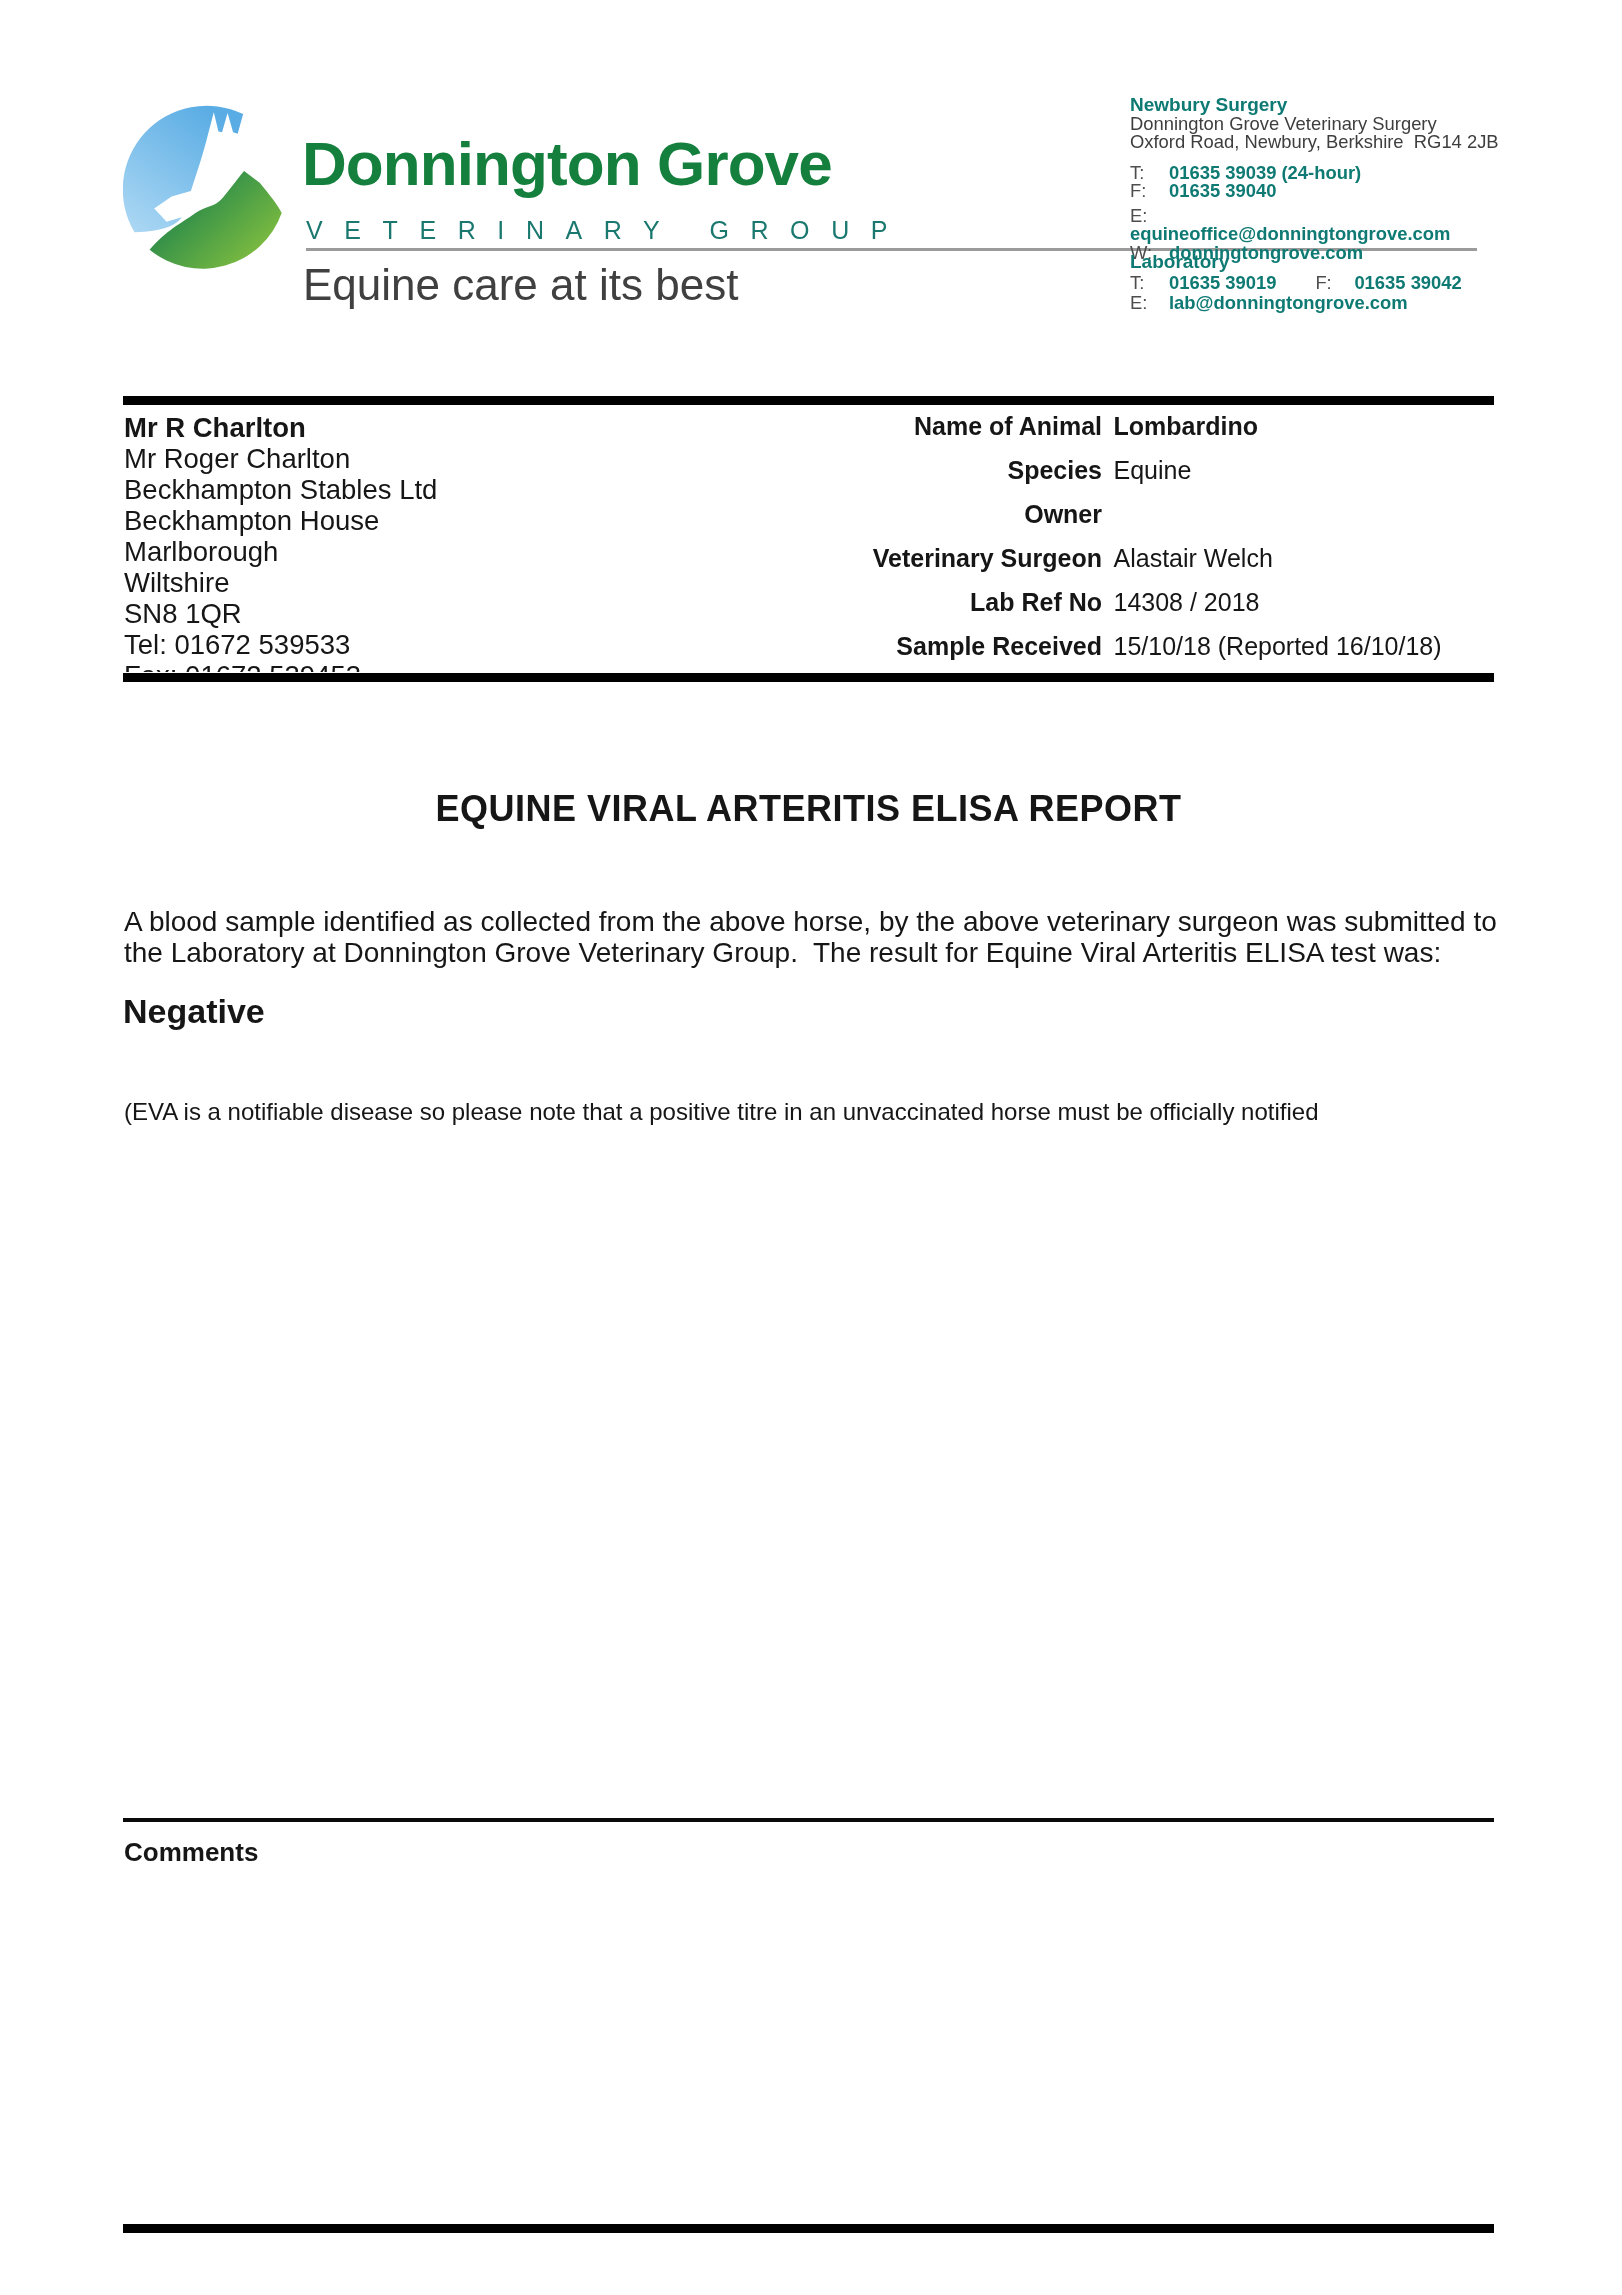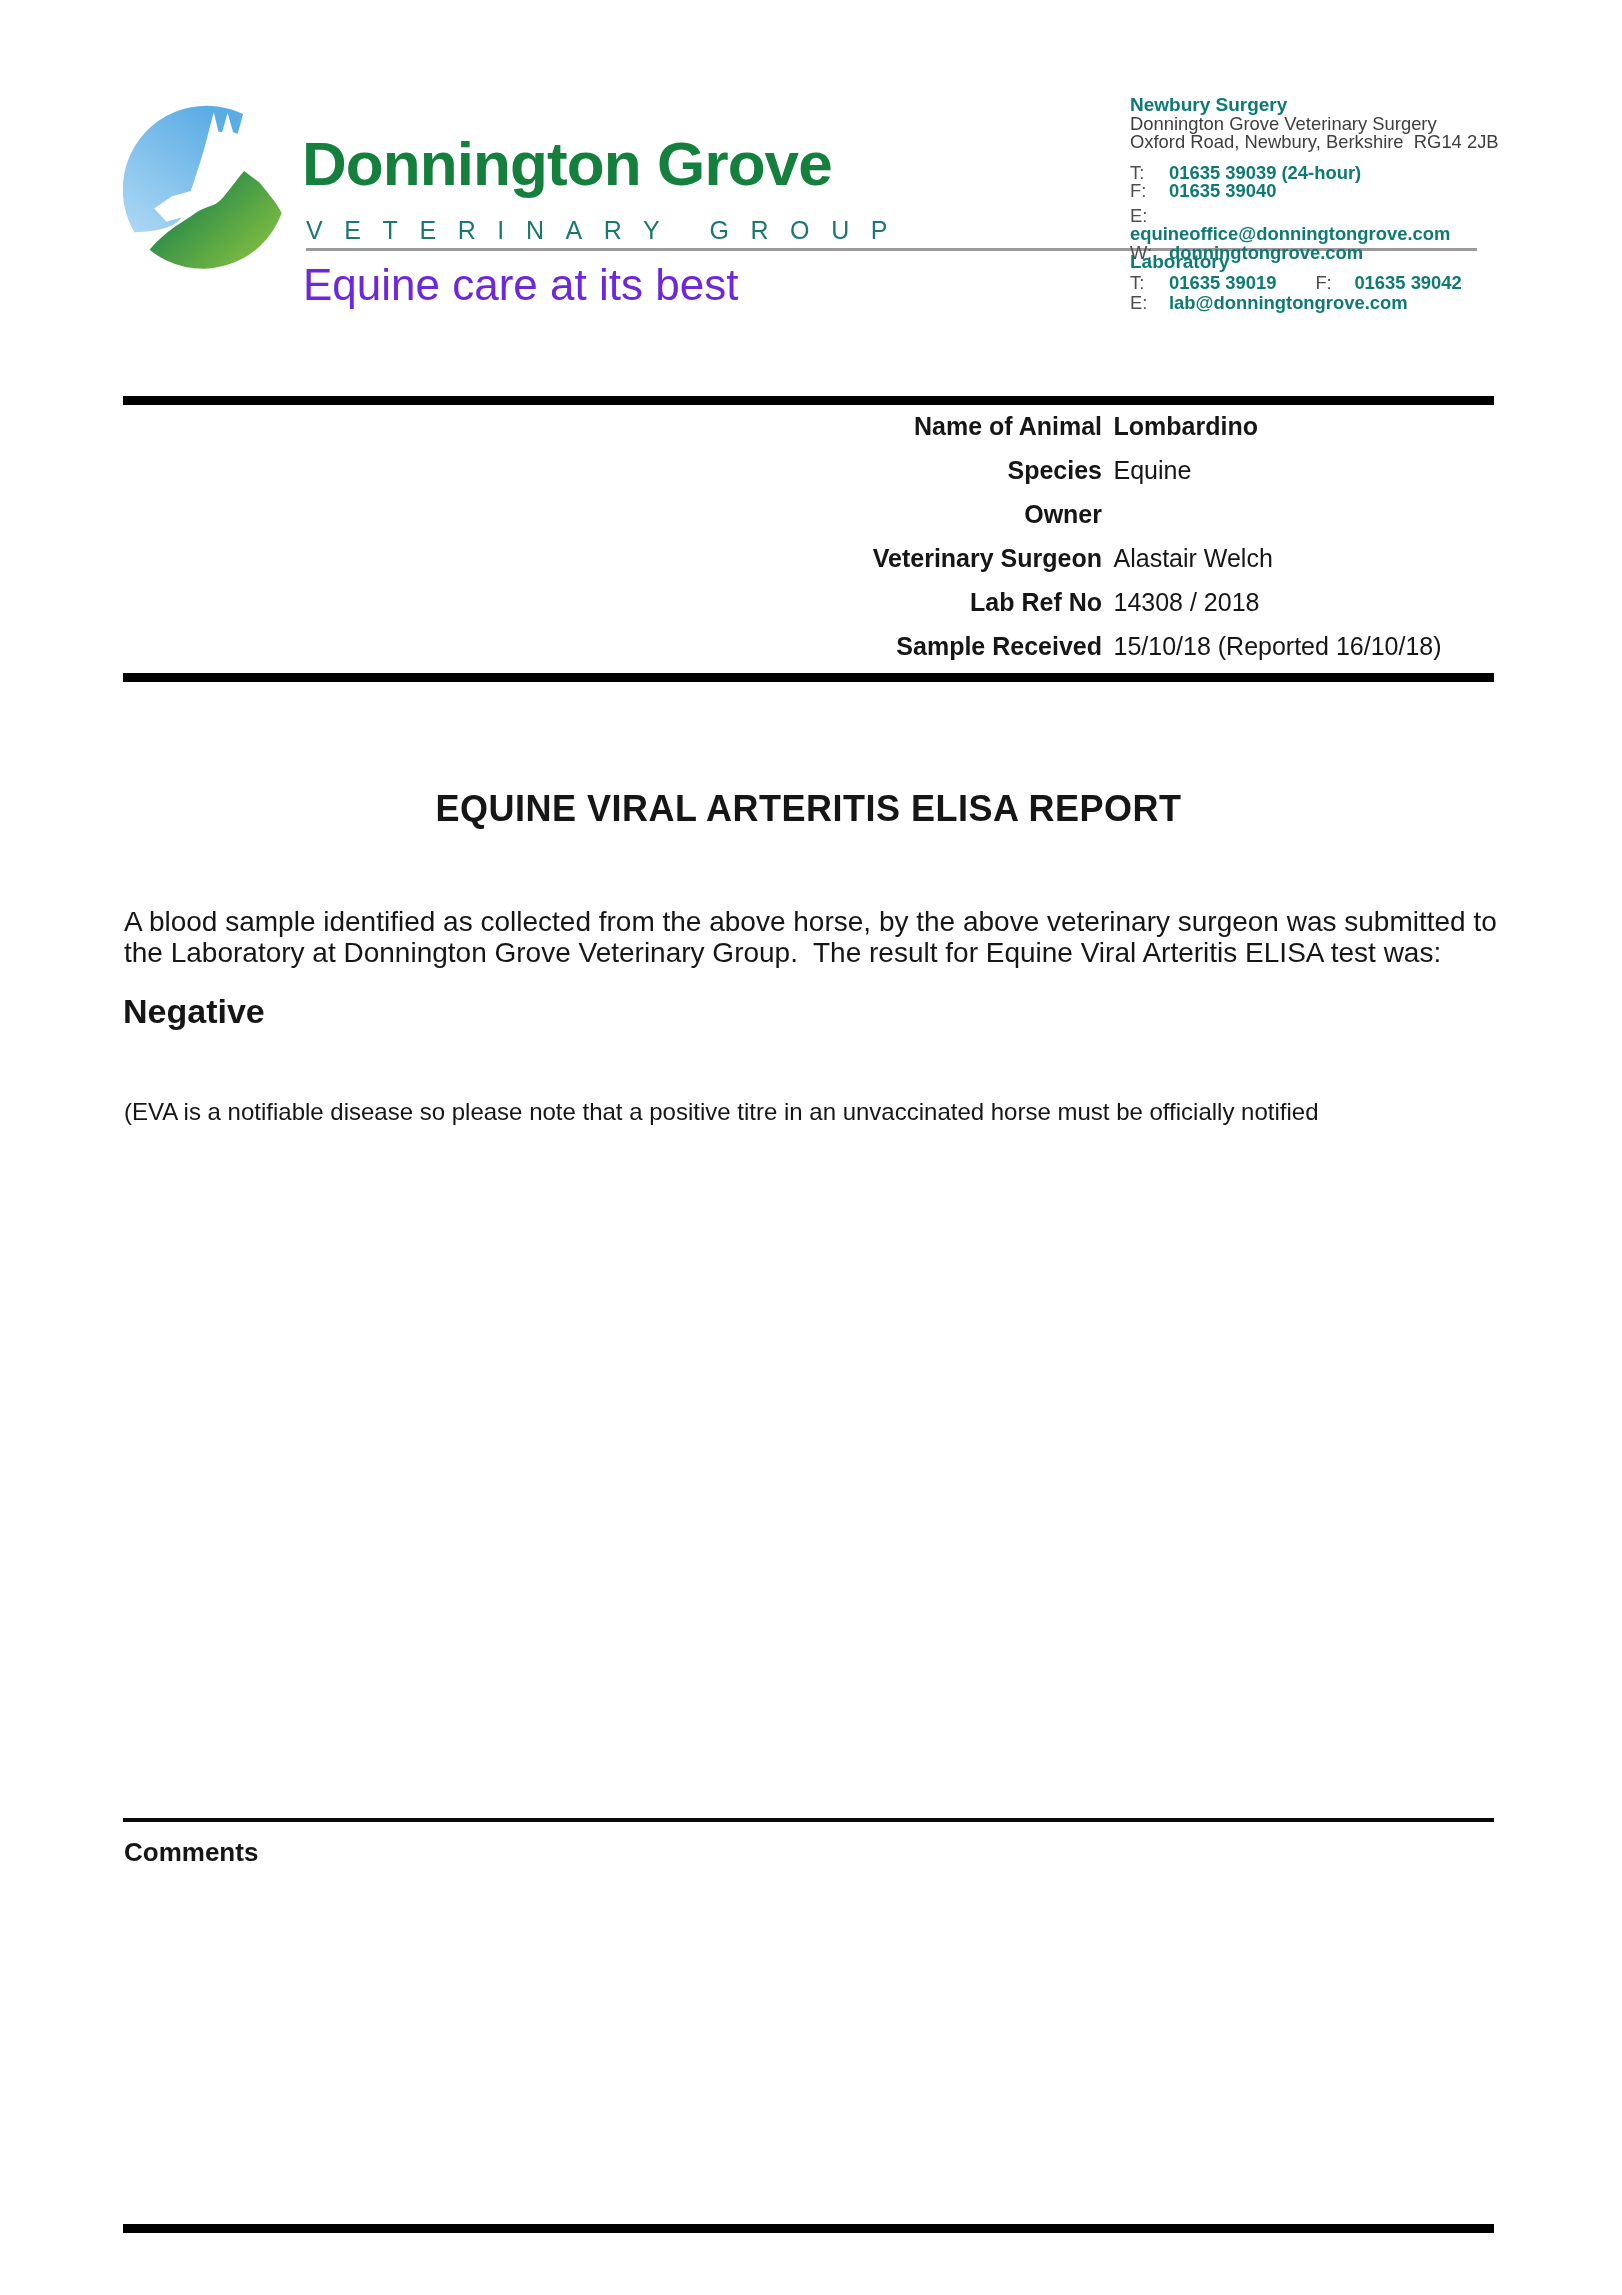--- a/index.html
+++ b/index.html
@@ -22,21 +22,21 @@
     color:#15803d;letter-spacing:-0.9px;
   }
   .logo-sub{
     left:306px;top:216px;
     font-size:25px;font-weight:400;color:#1A786F;
     letter-spacing:21.6px;
   }
   .header-rule{left:306px;top:248px;width:1171px;height:3.2px;background:#9B9B9B;}
   .logo-tagline{
     left:303px;top:260px;
-    font-size:44px;font-weight:400;color:#6d28d9;
+    font-size:44px;font-weight:400;color:#404040;
   }
 
   .contact{left:1130px;top:94px;width:354px;font-size:18.4px;line-height:18.4px;}
   .contact .c-title{font-size:19px;line-height:21px;font-weight:bold;color:#0E7A73;}
   .contact .c-gray{color:#3E3E3E;line-height:18.4px;}
   .c-row{line-height:18.4px;}
   .c-label{display:inline-block;width:39px;color:#4D4D4D;}
   .c-val{font-weight:bold;color:#0E7A73;}
   .gap26{height:12px;} .gap14{height:6.4px;}
   .lab{left:1130px;top:251px;width:354px;font-size:18.4px;}
@@ -140,20 +140,31 @@
     <div class="c-row">
       <span class="c-label">T:</span><span class="c-val">01635 39019</span><span class="f-shift">F:</span><span class="c-val">01635 39042</span>
     </div>
     <div class="c-row">
       <span class="c-label">E:</span><span class="c-val">lab@donningtongrove.com</span>
     </div>
   </div>
 
   <div class="abs bar bar1"></div>
 
+  <div class="abs recipient">
+    <div class="addr-name">Mr R Charlton</div>
+    <div class="addr-line">Mr Roger Charlton</div>
+    <div class="addr-line">Beckhampton Stables Ltd</div>
+    <div class="addr-line">Beckhampton House</div>
+    <div class="addr-line">Marlborough</div>
+    <div class="addr-line">Wiltshire</div>
+    <div class="addr-line">SN8 1QR</div>
+    <div class="addr-line">Tel: 01672 539533</div>
+    <div class="addr-line">Fax: 01672 539453</div>
+  </div>
 
   <div class="abs details">
     <div class="d-row">
       <div class="d-label">Name of Animal</div>
       <div class="d-value v-bold">Lombardino</div>
     </div>
     <div class="d-row">
       <div class="d-label">Species</div>
       <div class="d-value">Equine</div>
     </div>

